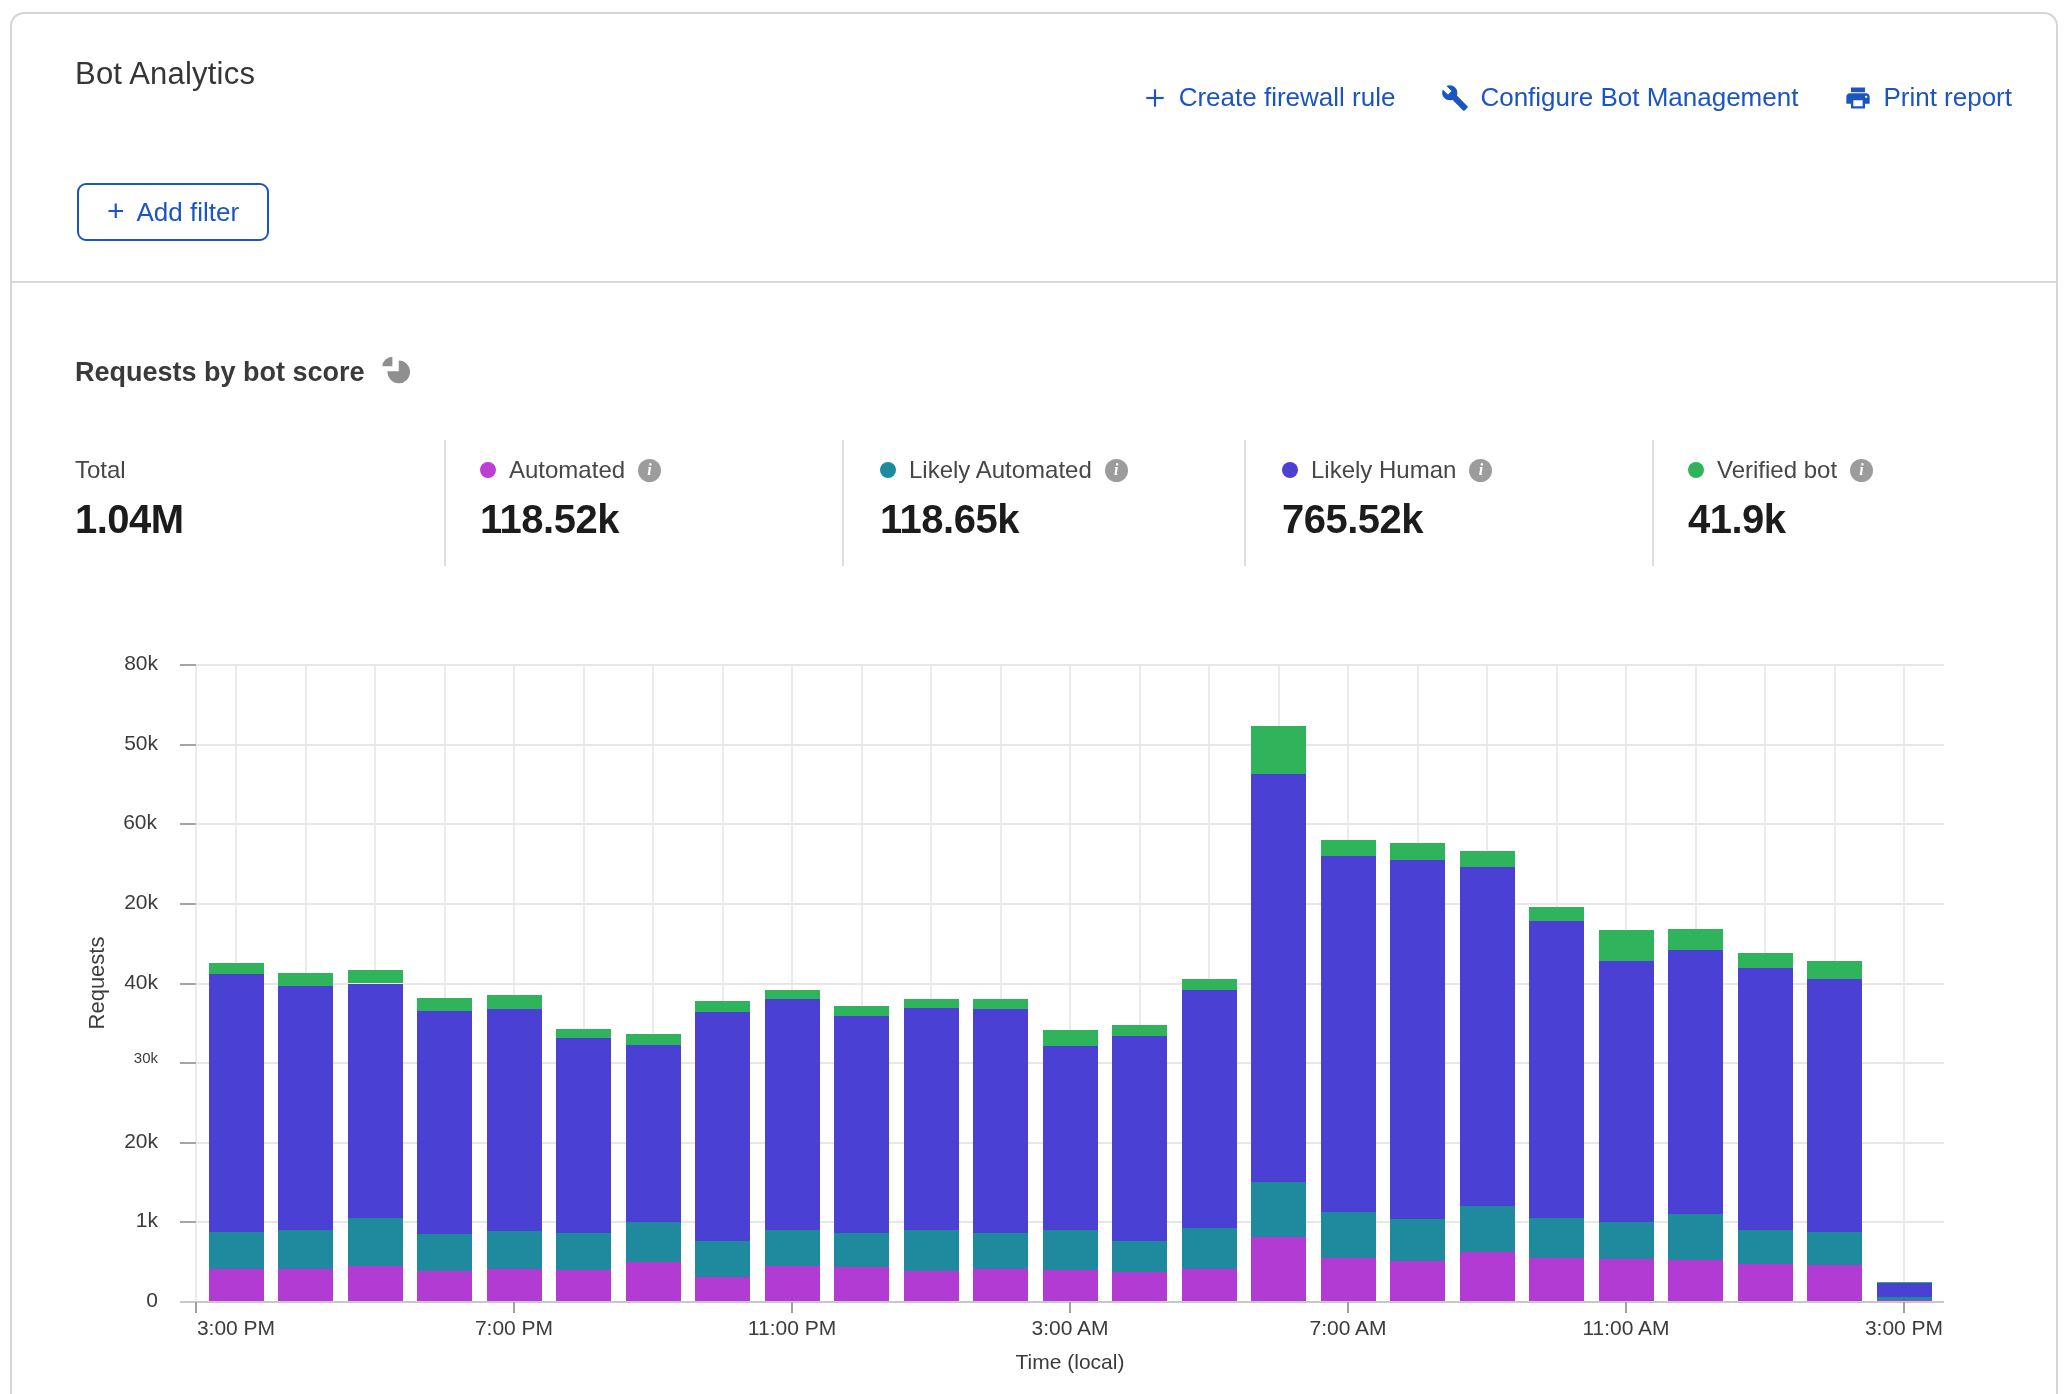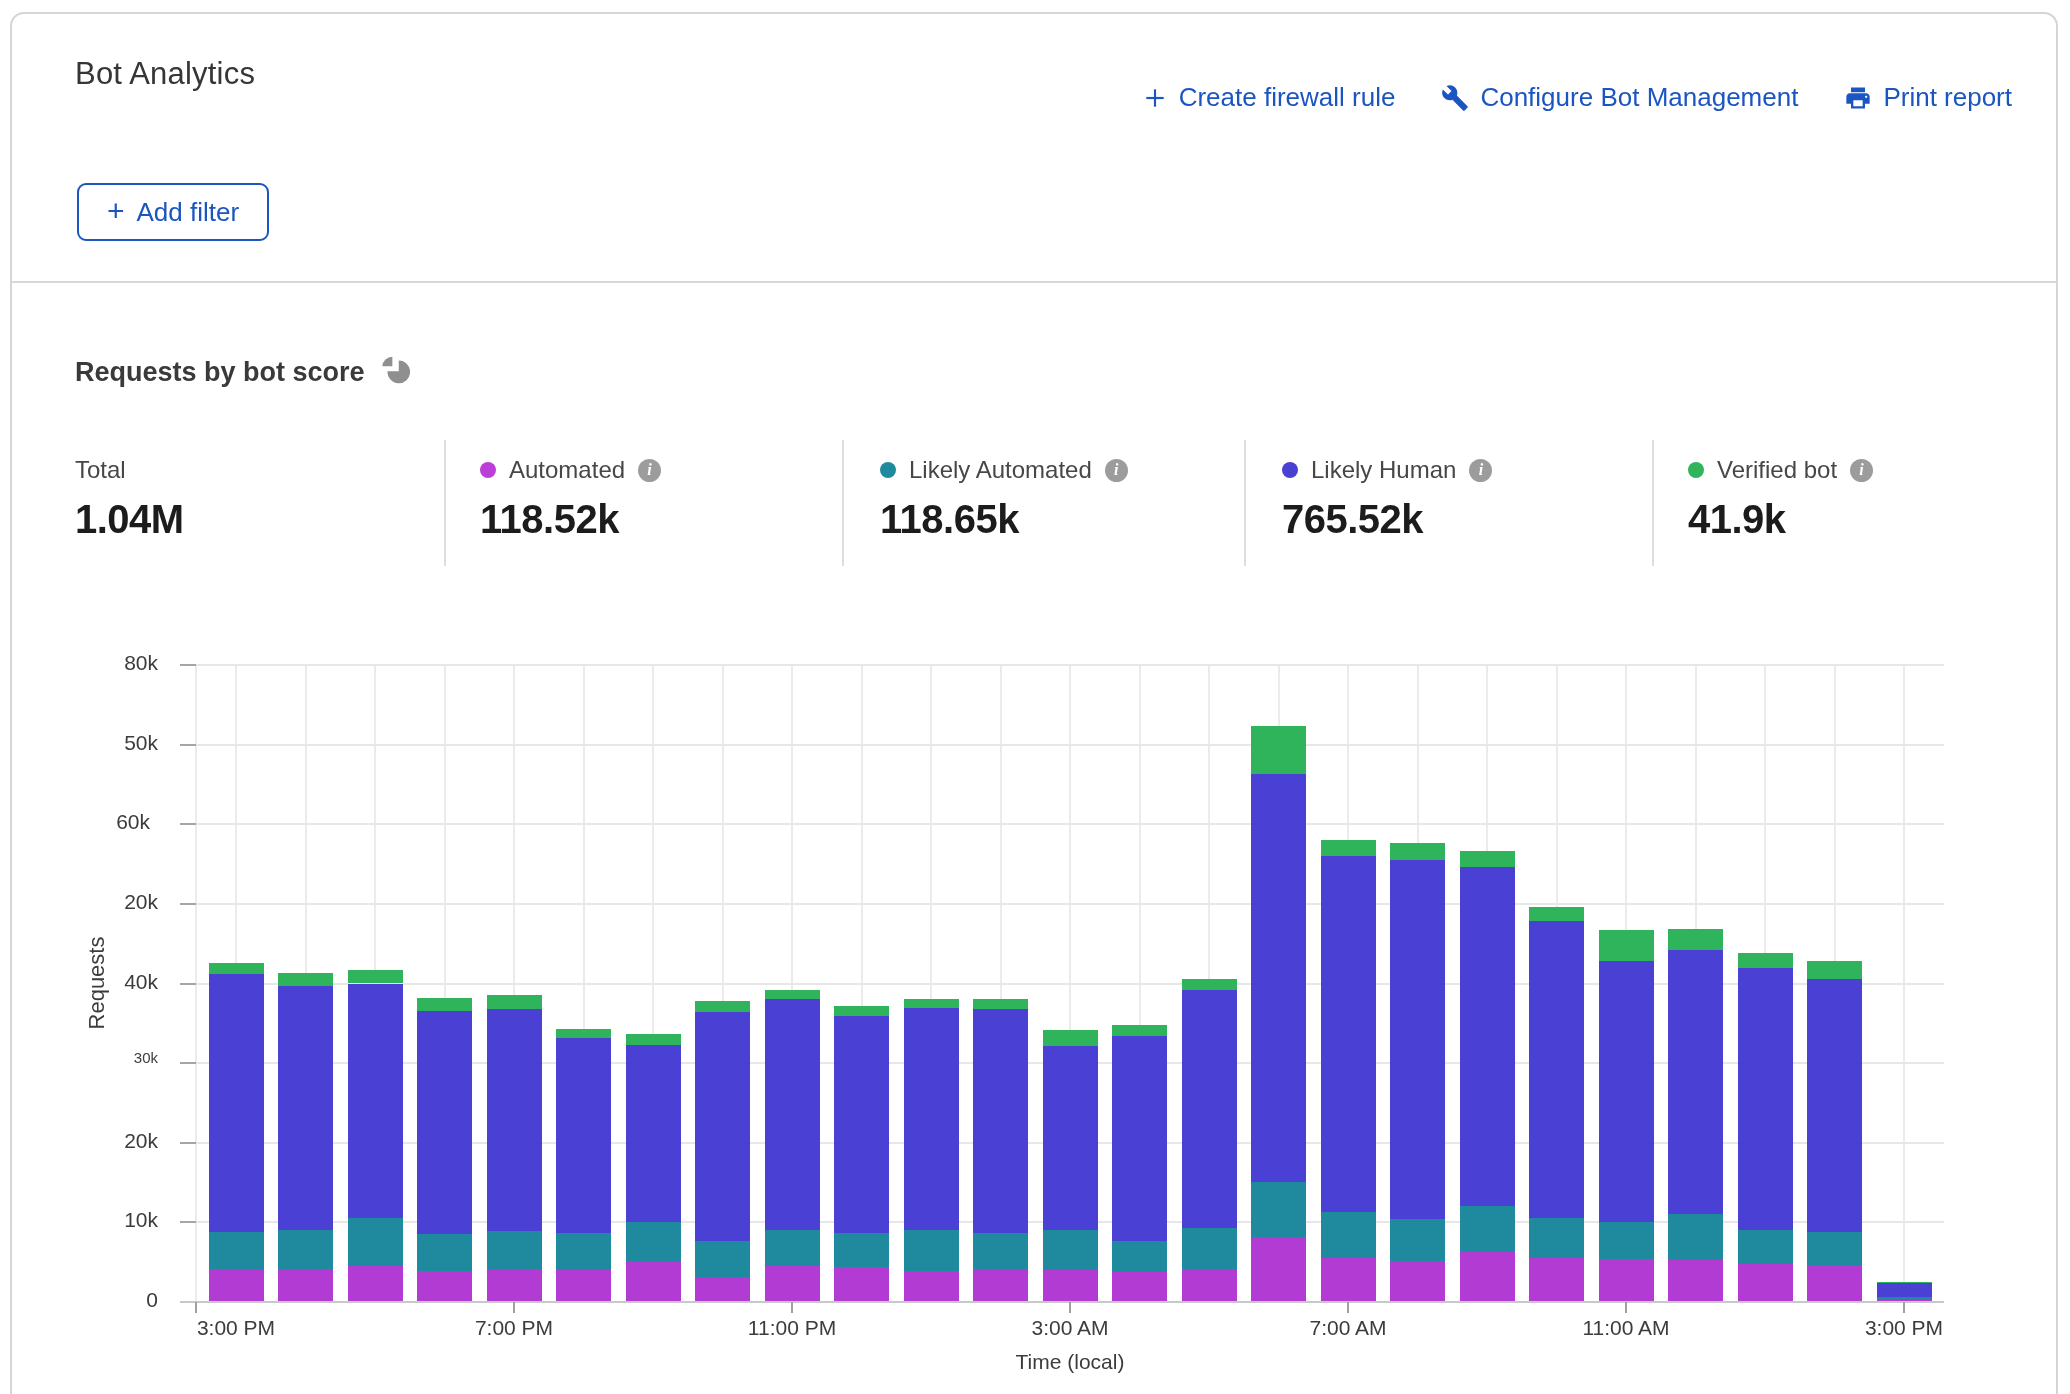--- a/index.html
+++ b/index.html
@@ -185,36 +185,36 @@
       <div style="position: absolute; left: 1486px; top: 665px; width: 2px; height: 637px; background: rgb(235, 235, 235);"></div>
       <div style="position: absolute; left: 1555.5px; top: 665px; width: 2px; height: 637px; background: rgb(235, 235, 235);"></div>
       <div style="position: absolute; left: 1625px; top: 665px; width: 2px; height: 637px; background: rgb(235, 235, 235);"></div>
       <div style="position: absolute; left: 1694.5px; top: 665px; width: 2px; height: 637px; background: rgb(235, 235, 235);"></div>
       <div style="position: absolute; left: 1764px; top: 665px; width: 2px; height: 637px; background: rgb(235, 235, 235);"></div>
       <div style="position: absolute; left: 1833.5px; top: 665px; width: 2px; height: 637px; background: rgb(235, 235, 235);"></div>
       <div style="position: absolute; left: 1903px; top: 665px; width: 2px; height: 637px; background: rgb(235, 235, 235);"></div>
       <div style="position: absolute; left: 58px; top: 1288px; width: 100px; text-align: right; font-size: 21px; color: rgb(60, 60, 60);">0</div>
       <div style="position: absolute; left: 196px; top: 1221.38px; width: 1748px; height: 2px; background: rgb(231, 231, 231);"></div>
       <div style="position: absolute; left: 180px; top: 1221.38px; width: 16px; height: 2px; background: rgb(165, 165, 165);"></div>
-      <div style="position: absolute; left: 58px; top: 1208.38px; width: 100px; text-align: right; font-size: 21px; color: rgb(60, 60, 60);">10k</div>
+      <div style="position: absolute; left: 58px; top: 1208.38px; width: 100px; text-align: right; font-size: 21px; color: rgb(60, 60, 60);">1k</div>
       <div style="position: absolute; left: 196px; top: 1141.75px; width: 1748px; height: 2px; background: rgb(231, 231, 231);"></div>
       <div style="position: absolute; left: 180px; top: 1141.75px; width: 16px; height: 2px; background: rgb(165, 165, 165);"></div>
       <div style="position: absolute; left: 58px; top: 1128.75px; width: 100px; text-align: right; font-size: 21px; color: rgb(60, 60, 60);">20k</div>
       <div style="position: absolute; left: 196px; top: 1062.12px; width: 1748px; height: 2px; background: rgb(231, 231, 231);"></div>
       <div style="position: absolute; left: 180px; top: 1062.12px; width: 16px; height: 2px; background: rgb(165, 165, 165);"></div>
       <div style="position: absolute; left: 58px; top: 1049.12px; width: 100px; text-align: right; font-size: 15px; color: rgb(60, 60, 60);">30k</div>
       <div style="position: absolute; left: 196px; top: 982.5px; width: 1748px; height: 2px; background: rgb(231, 231, 231);"></div>
       <div style="position: absolute; left: 180px; top: 982.5px; width: 16px; height: 2px; background: rgb(165, 165, 165);"></div>
       <div style="position: absolute; left: 58px; top: 969.5px; width: 100px; text-align: right; font-size: 21px; color: rgb(60, 60, 60);">40k</div>
       <div style="position: absolute; left: 196px; top: 902.875px; width: 1748px; height: 2px; background: rgb(231, 231, 231);"></div>
       <div style="position: absolute; left: 180px; top: 902.875px; width: 16px; height: 2px; background: rgb(165, 165, 165);"></div>
       <div style="position: absolute; left: 58px; top: 889.875px; width: 100px; text-align: right; font-size: 21px; color: rgb(60, 60, 60);">20k</div>
       <div style="position: absolute; left: 196px; top: 823.25px; width: 1748px; height: 2px; background: rgb(231, 231, 231);"></div>
       <div style="position: absolute; left: 180px; top: 823.25px; width: 16px; height: 2px; background: rgb(165, 165, 165);"></div>
-      <div style="position: absolute; left: 50px; top: 810.25px; width: 100px; text-align: right; font-size: 21px; color: rgb(60, 60, 60);">60k</div>
+      <div style="position: absolute; left: 57px; top: 810.25px; width: 100px; text-align: right; font-size: 21px; color: rgb(60, 60, 60);">60k</div>
       <div style="position: absolute; left: 196px; top: 743.625px; width: 1748px; height: 2px; background: rgb(231, 231, 231);"></div>
       <div style="position: absolute; left: 180px; top: 743.625px; width: 16px; height: 2px; background: rgb(165, 165, 165);"></div>
       <div style="position: absolute; left: 58px; top: 730.625px; width: 100px; text-align: right; font-size: 21px; color: rgb(60, 60, 60);">50k</div>
       <div style="position: absolute; left: 196px; top: 664px; width: 1748px; height: 2px; background: rgb(231, 231, 231);"></div>
       <div style="position: absolute; left: 180px; top: 664px; width: 16px; height: 2px; background: rgb(165, 165, 165);"></div>
       <div style="position: absolute; left: 58px; top: 651px; width: 100px; text-align: right; font-size: 21px; color: rgb(60, 60, 60);">80k</div>
       <div title="3:00 PM — Automated" style="position: absolute; left: 208.5px; top: 1268.56px; width: 55px; height: 33.4425px; background: rgb(178, 59, 211); cursor: pointer;"></div>
       <div title="3:00 PM — Likely Automated" style="position: absolute; left: 208.5px; top: 1231.93px; width: 55px; height: 36.6275px; background: rgb(31, 138, 158); cursor: pointer;"></div>
       <div title="3:00 PM — Likely Human" style="position: absolute; left: 208.5px; top: 973.945px; width: 55px; height: 257.985px; background: rgb(74, 64, 212); cursor: pointer;"></div>
       <div title="3:00 PM — Verified bot" style="position: absolute; left: 208.5px; top: 962.797px; width: 55px; height: 11.1475px; background: rgb(47, 180, 92); cursor: pointer;"></div>

